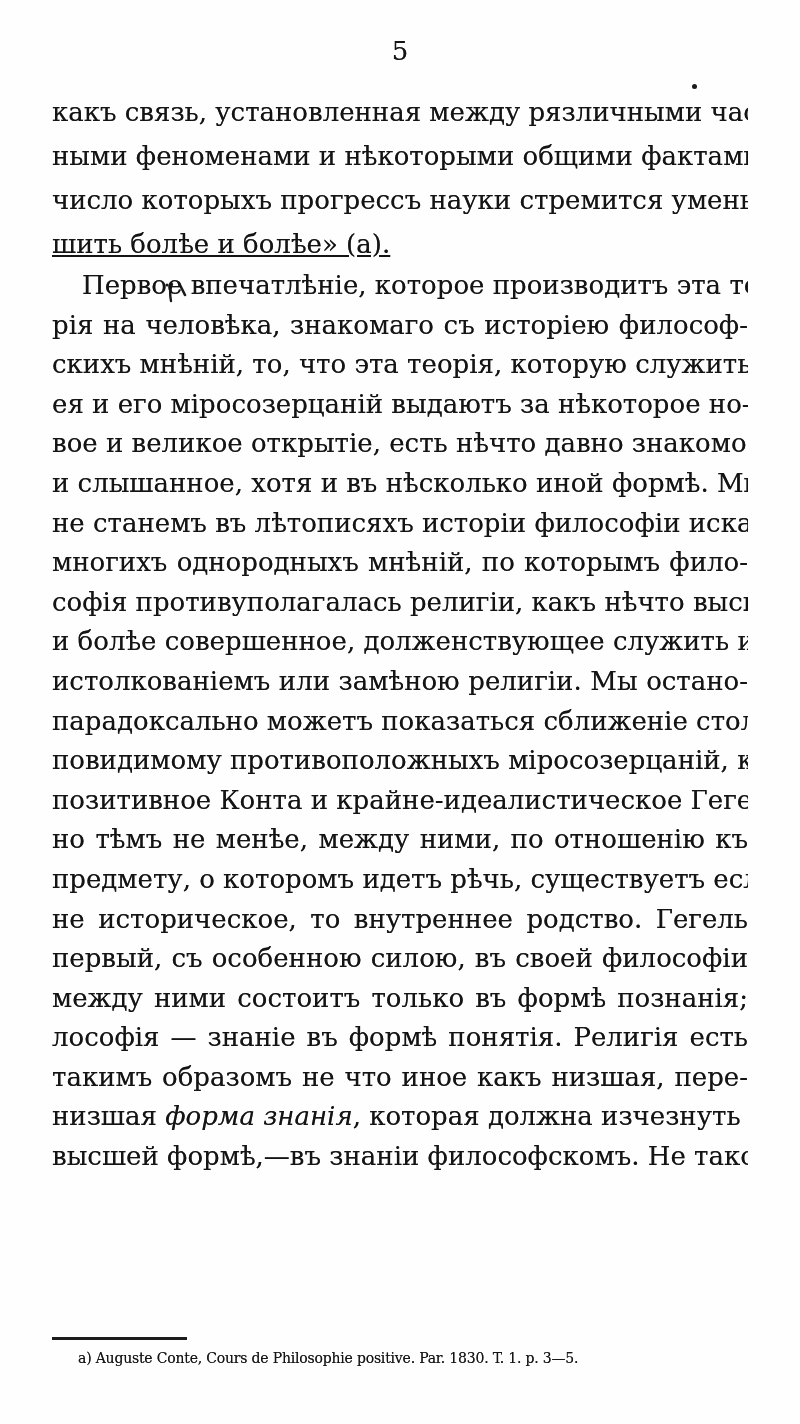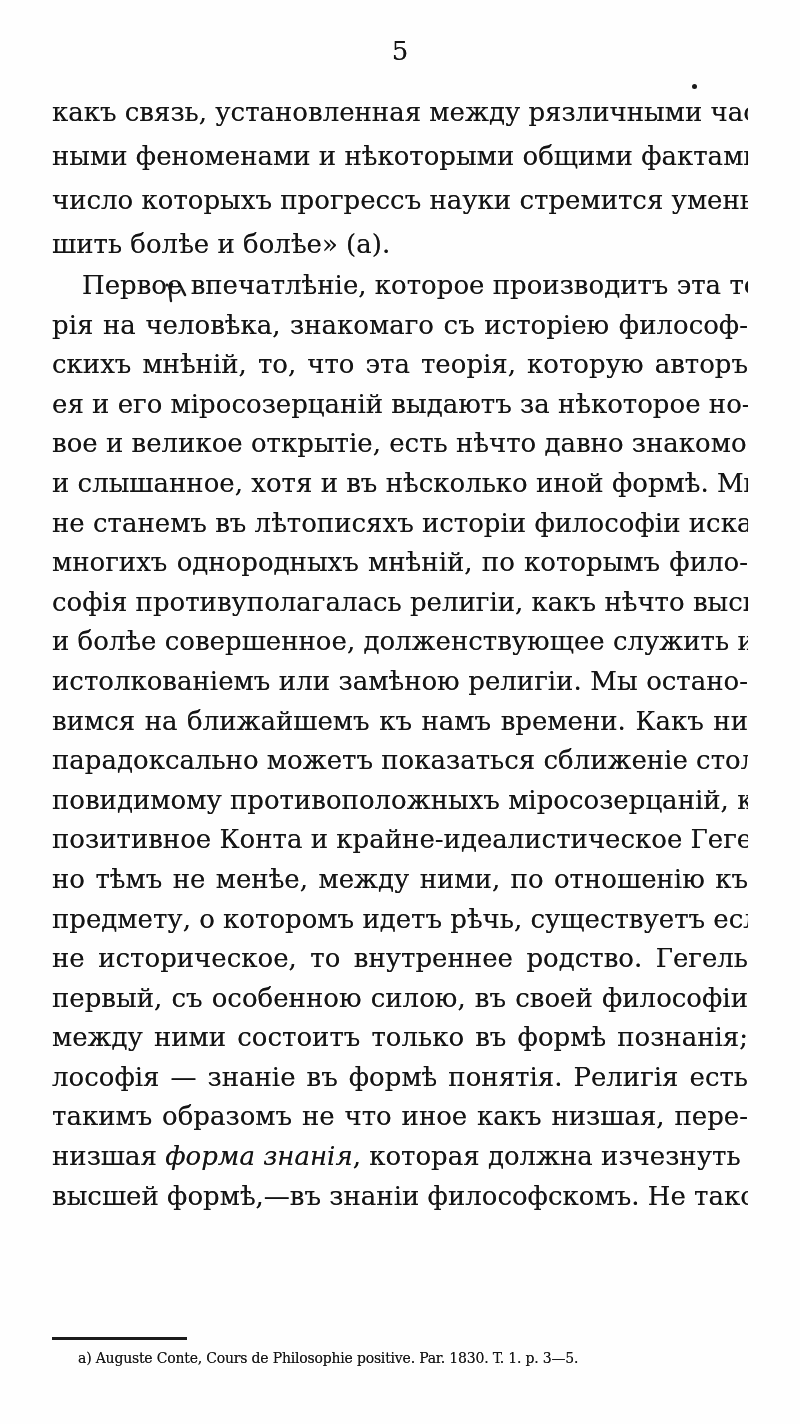--- a/index.html
+++ b/index.html
@@ -38,20 +38,21 @@
     text-align: justify;
     text-align-last: justify;
     overflow: hidden;
     white-space: nowrap;
   }
   .para1 .line { height: 44px; line-height: 44px; }
   .para2 .line { height: 39.6px; line-height: 39.6px; }
   .line.last {
     text-align: right;
     text-align-last: left;
+    text-decoration: underline;
   }
   .line.indent { text-indent: 30px; }
   .italic { font-style: italic; margin-top: 39px; }
   .footnote-rule {
     position: absolute;
     left: 52px;
     top: 1337px;
     width: 135px;
     height: 3px;
     background: #1c1c1c;
@@ -103,30 +104,29 @@
   <div class="text-block">
       <div class="paragraph para1">
         <div class="line">какъ связь, установленная между рязличными част-</div>
         <div class="line">ными феноменами и нѣкоторыми общими фактами,</div>
         <div class="line">число которыхъ прогрессъ науки стремится умень-</div>
         <div class="line last">шить болѣе и болѣе» (а).</div>
       </div>
       <div class="paragraph para2">
         <div class="line indent">Первое впечатлѣніе, которое производитъ эта тео-</div>
         <div class="line">рія на человѣка, знакомаго съ исторіею философ-</div>
-        <div class="line">скихъ мнѣній, то, что эта теорія, которую авторъ</div>
+        <div class="line">скихъ мнѣній, то, что эта теорія, которую служить</div>
         <div class="line">ея и его міросозерцаній выдаютъ за нѣкоторое но-</div>
         <div class="line">вое и великое открытіе, есть нѣчто давно знакомое</div>
         <div class="line">и слышанное, хотя и въ нѣсколько иной формѣ. Мы</div>
         <div class="line">не станемъ въ лѣтописяхъ исторіи философіи искать</div>
         <div class="line">многихъ однородныхъ мнѣній, по которымъ фило-</div>
         <div class="line">софія противуполагалась религіи, какъ нѣчто высшее</div>
         <div class="line">и болѣе совершенное, долженствующее служить или</div>
         <div class="line">истолкованіемъ или замѣною религіи. Мы остано-</div>
-        <div class="line">вимся на ближайшемъ къ намъ времени. Какъ ни</div>
         <div class="line">парадоксально можетъ показаться сближеніе столь</div>
         <div class="line">повидимому противоположныхъ міросозерцаній, какъ</div>
         <div class="line">позитивное Конта и крайне-идеалистическое Гегеля,</div>
         <div class="line">но тѣмъ не менѣе, между ними, по отношенію къ</div>
         <div class="line">предмету, о которомъ идетъ рѣчь, существуетъ если</div>
         <div class="line">не историческое, то внутреннее родство. Гегель</div>
         <div class="line">первый, съ особенною силою, въ своей философіи</div>
         <div class="line">между ними состоитъ только въ формѣ познанія;</div>
         <div class="line">лософія — знаніе въ формѣ понятія. Религія есть</div>
         <div class="line">такимъ образомъ не что иное какъ низшая, пере-</div>

